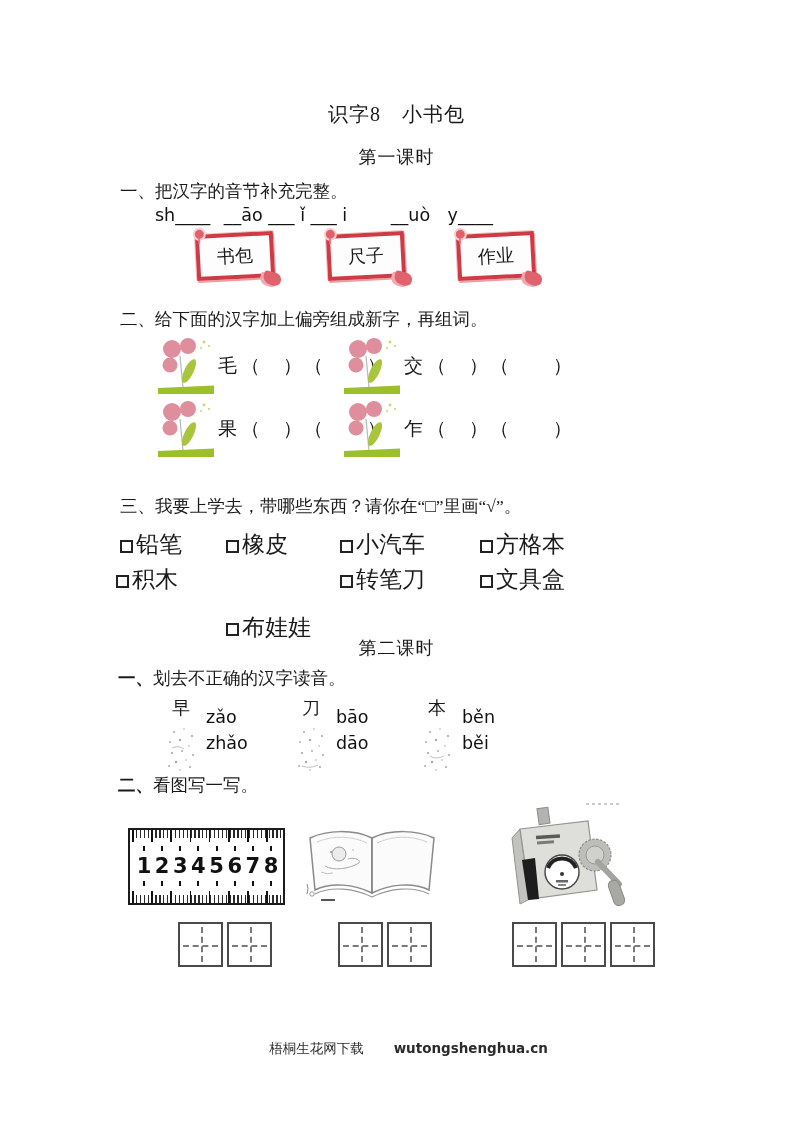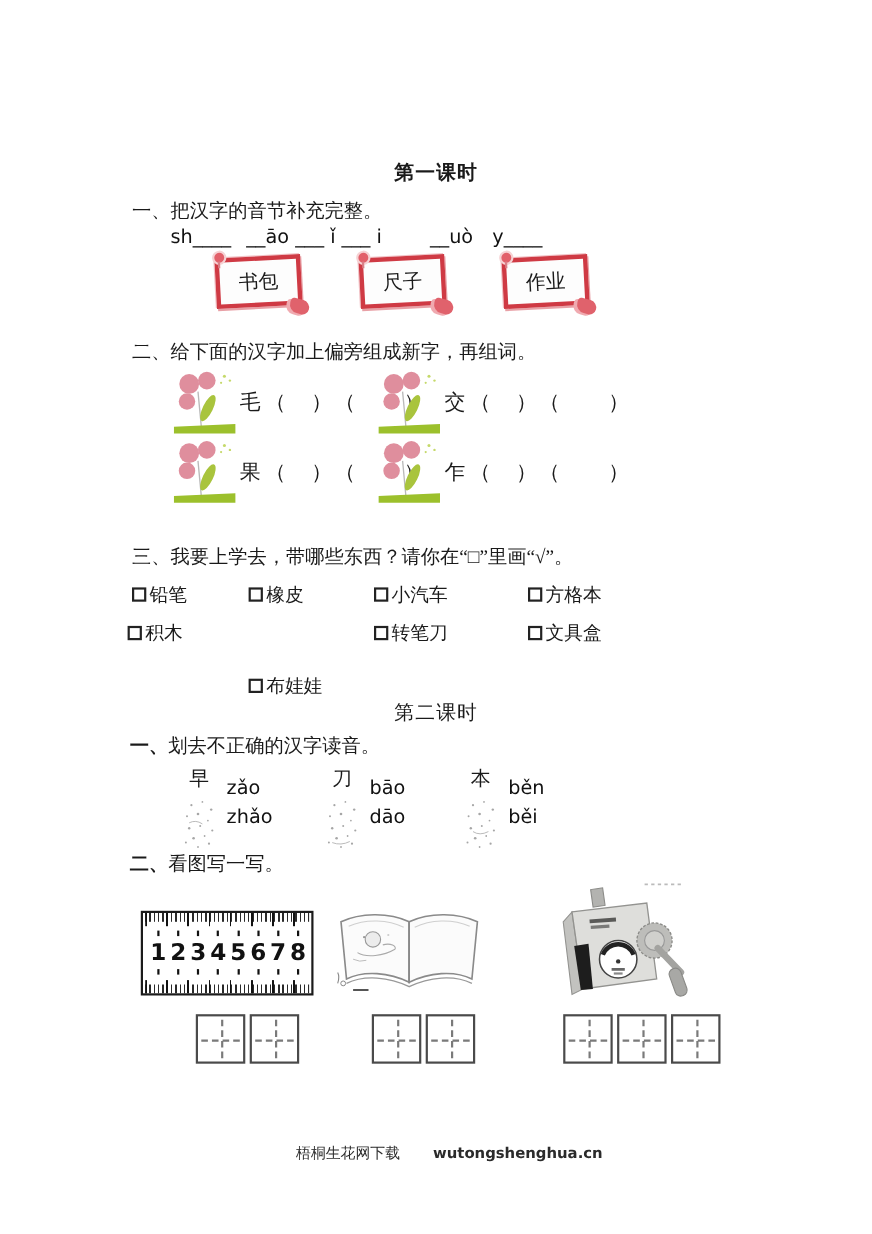--- a/index.html
+++ b/index.html
@@ -32,21 +32,21 @@
     background:#e0626c; border-radius:3px 7px 6px 8px; transform:rotate(18deg);
     box-shadow:-3px 2px 0 #f0aab0; }
 
   
   .flower-item { position:absolute; display:flex; align-items:center; }
   .flower-item svg { display:block; }
   .fi-char { font-size:19px; margin-left:2px; }
   .fi-blanks { font-size:19px; margin-left:4px; letter-spacing:2px; }
 
   
-  .opt { position:absolute; font-size:17px; white-space:nowrap; }
+  .opt { position:absolute; font-size:23px; white-space:nowrap; }
   .cbox { display:inline-block; width:13px; height:13px; border:2px solid #222;
     margin-right:3px; vertical-align:-1px; background:#fff; }
 
   
   .pron-item { position:absolute; }
   .pron-char { font-size:18px; margin-left:10px; }
   .pron-blob { margin-top:2px; }
   .pron-opts { position:absolute; left:44px; top:8px;
     font-family:"DejaVu Sans","Liberation Sans",sans-serif; font-size:17.5px; line-height:26px; color:#111; }
 
@@ -77,21 +77,22 @@
   .tian::after { content:""; position:absolute; top:50%; left:3px; right:3px; border-top:2px dashed #7a7a7a; }
 
   .footer { position:absolute; top:1040px; left:12px; width:100%; text-align:center; font-size:13.5px; color:#2b2b2b; }
   .footer .url { font-family:"DejaVu Sans","Liberation Sans",sans-serif; font-weight:bold; margin-left:30px; }
 </style>
 </head>
 <body>
 
 <div class="page">
 
-  <div class="centered lesson-title" style="top:145px;font-weight:bold;">第一课时</div>
+  <div class="centered doc-title">识字8　小书包</div>
+  <div class="centered lesson-title" style="top:145px;">第一课时</div>
 
   <div class="sec-heading" style="left:120px; top:179px;">
     <span class="marker">一、</span><span>把汉字的音节补充完整。</span>
   </div>
 
   <div class="pinyin-row">
     <span class="py1">sh____</span>
     <span class="py2">__āo</span>
     <span class="py3">___ ǐ ___ i</span>
     <span class="py4">__uò　y____</span>

